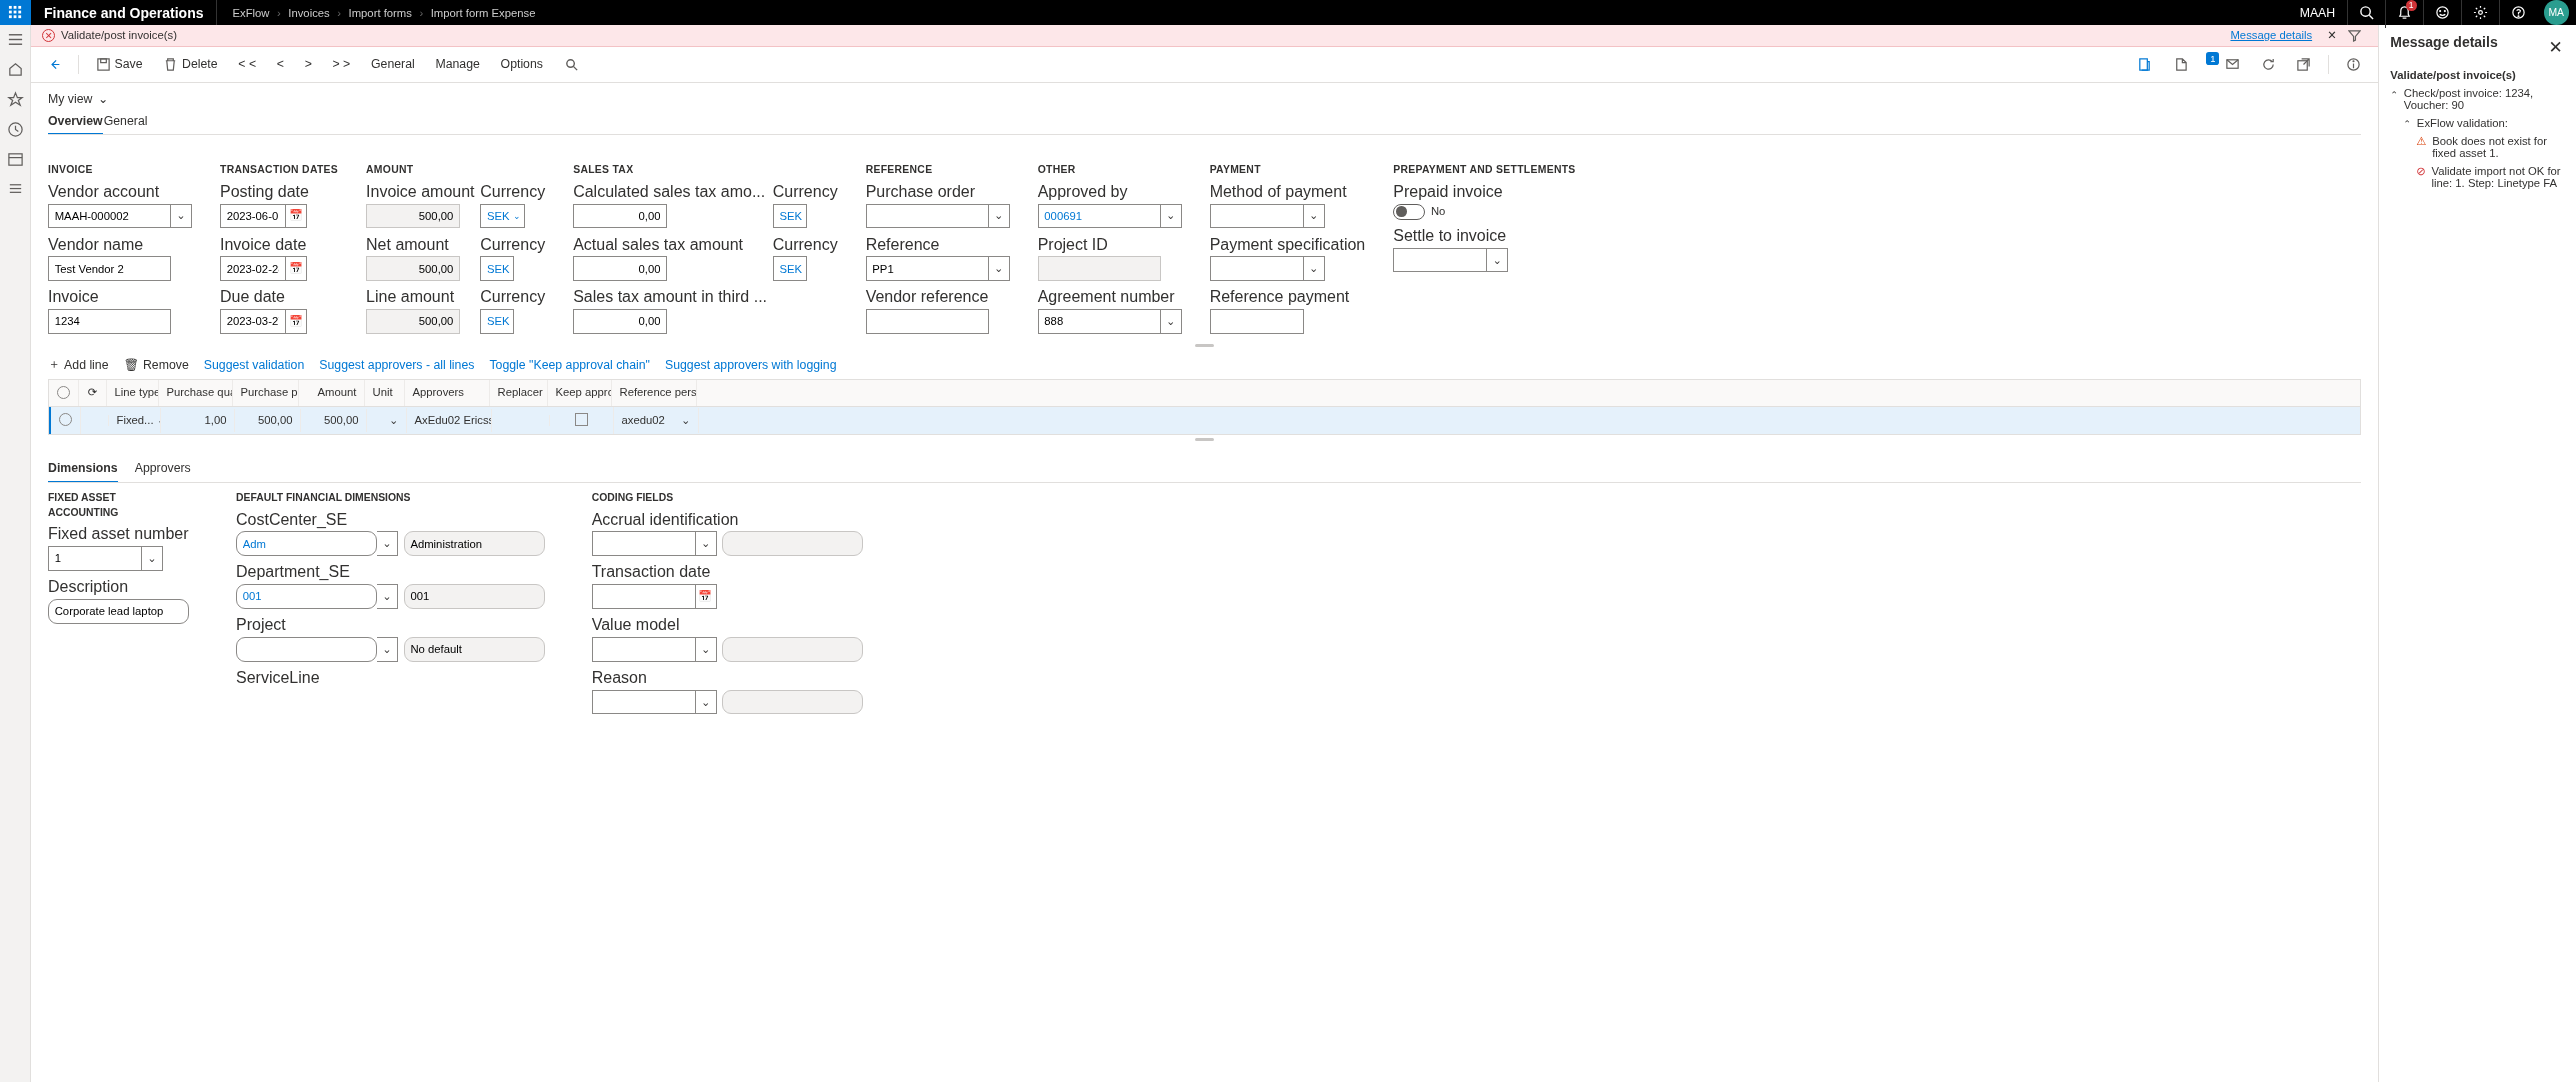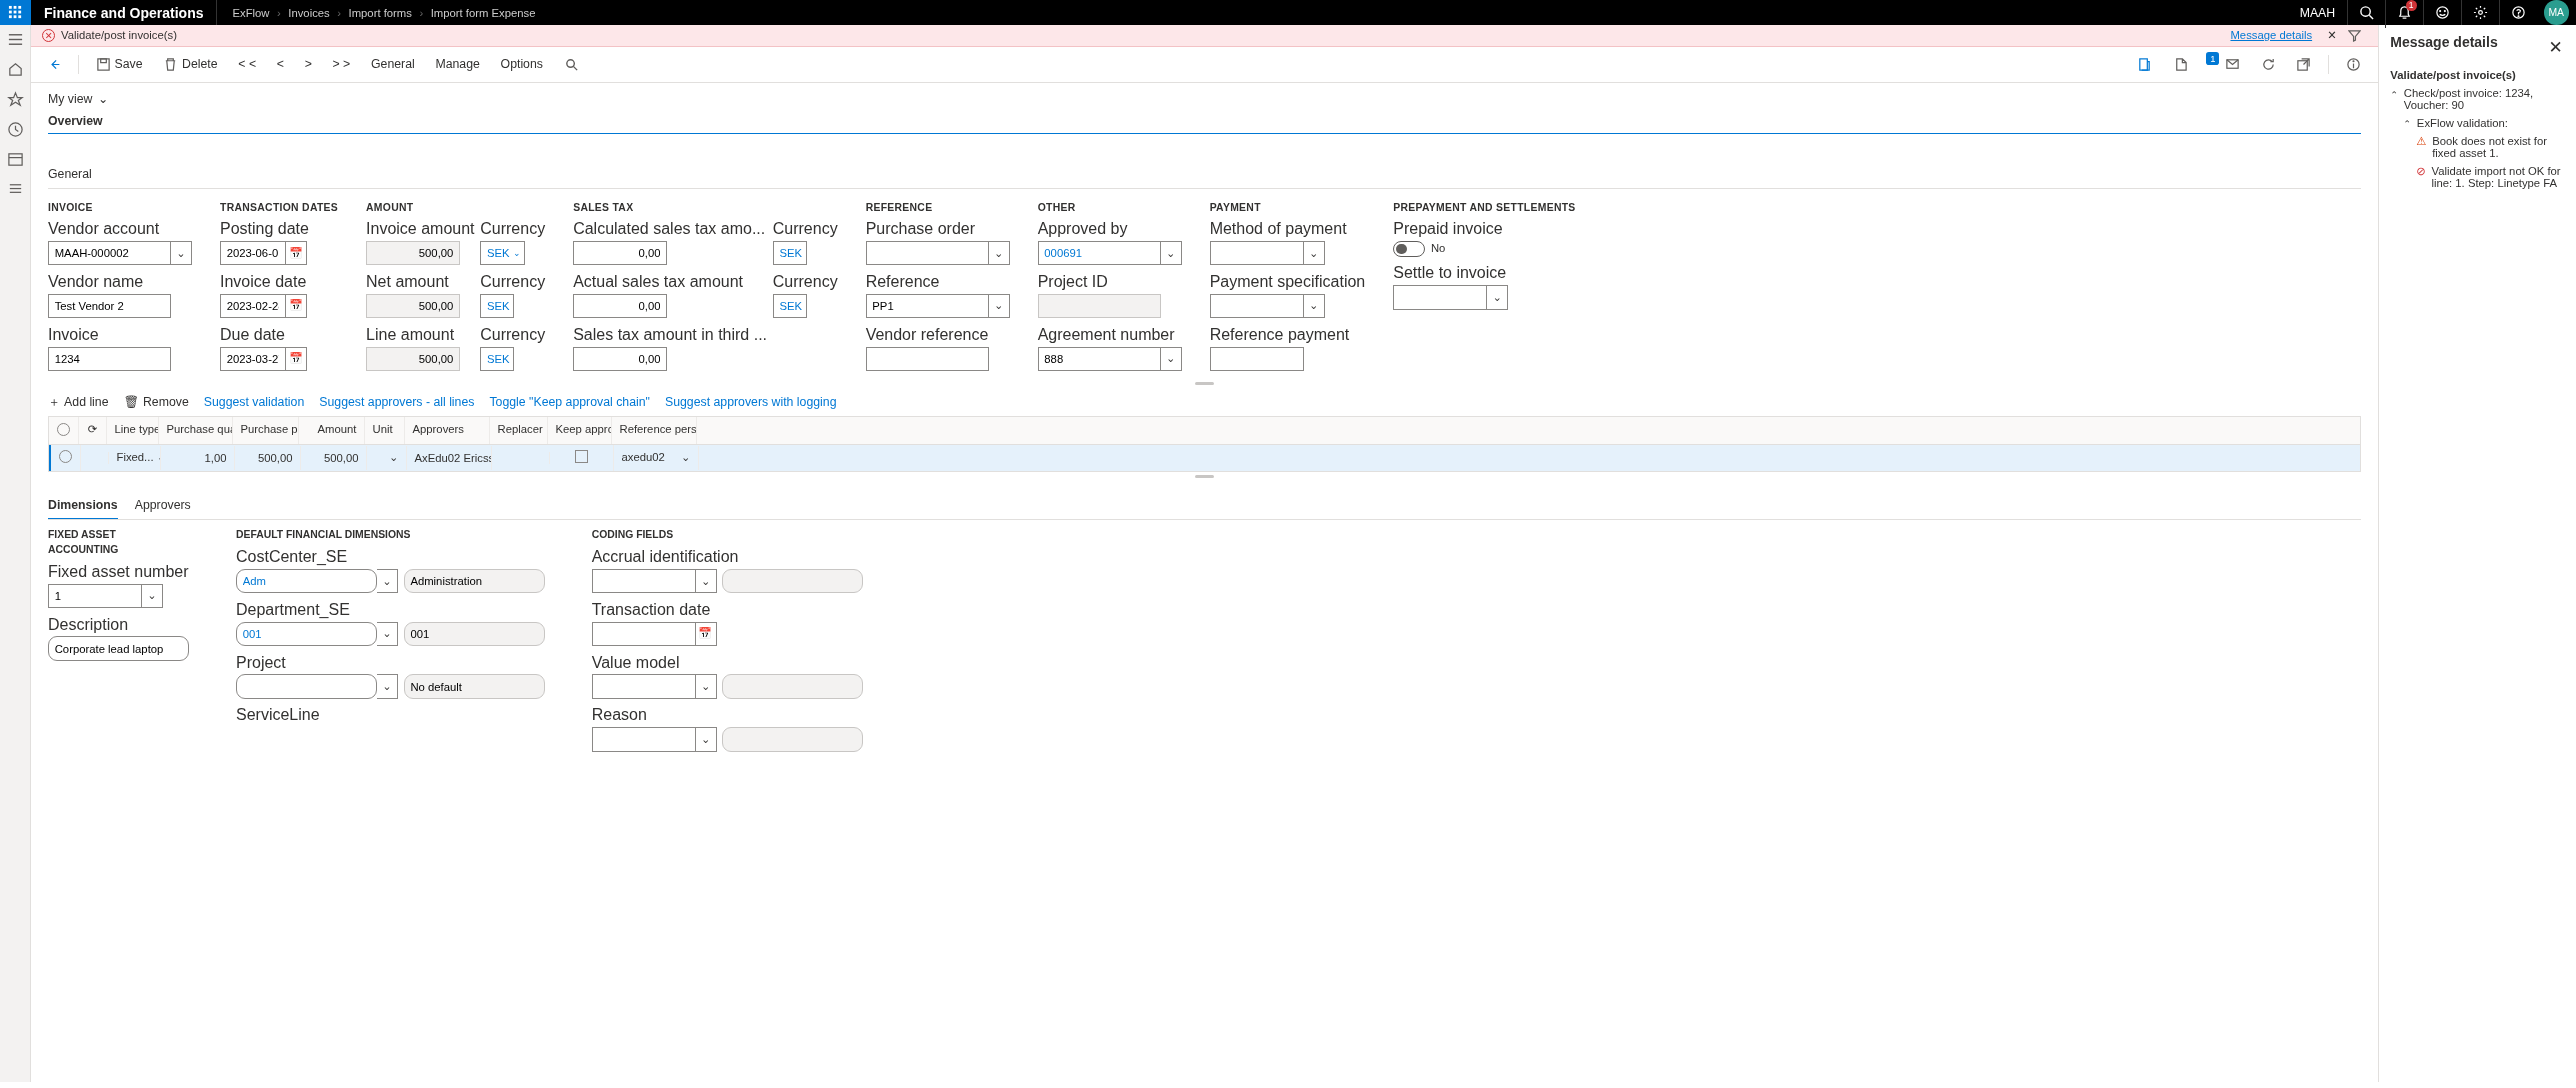--- a/index.html
+++ b/index.html
@@ -42,21 +42,21 @@
 .actionbar .divider { width:0.9px; height:19px; background:#e1dfdd; margin:0 3.8px;}
 .actionbar .right { margin-left:auto; display:flex; align-items:center; gap:5.7px;}
 .actionbar .count-badge { background:#0078d4; color:#fff; border-radius:2.8px; font-size:9.4px; padding:0.9px 3.8px; position:relative; left:-1.9px; top:-5.7px;}
 .actionbar .ic { width:15px; height:15px; }
 
 
 .content { flex:1; overflow:auto; padding:9.4px 17px 28px 17px; }
 .myview { display:flex; align-items:center; gap:5.7px; font-size:12.3px; margin-bottom:1.9px; cursor:pointer;}
 .page-title { font-size:22.6px; font-weight:600; margin-bottom:9.4px; }
 
-.tabs { display:flex; gap:27px; border-bottom:0.9px solid #e1dfdd; margin-bottom:13px;flex-direction:column;}
+.tabs { display:flex; gap:1px; border-bottom:0.9px solid #e1dfdd; margin-bottom:29px;}
 .tabs .tab { padding:5.7px 0; font-size:12.3px; cursor:pointer; border-bottom:1.9px solid transparent;}
 .tabs .tab.active { border-bottom-color:#0078d4; font-weight:600;}
 
 .form-cols { display:flex; gap:28px; flex-wrap:wrap; }
 .fsec { min-width:132px; }
 .fsec h4 { font-size:10.4px; font-weight:600; letter-spacing:0.3px; margin-bottom:7.5px; color:#323130;}
 .field { margin-bottom:7.5px; }
 .field label { display:block; font-size:16px; margin-bottom:2.8px; color:#323130;}
 .inp { height:24.5px; border:0.9px solid #8a8886; padding:0 5.7px; font-size:11.3px; width:123px; background:#fff;}
 .inp.w100 { width:94px; }

